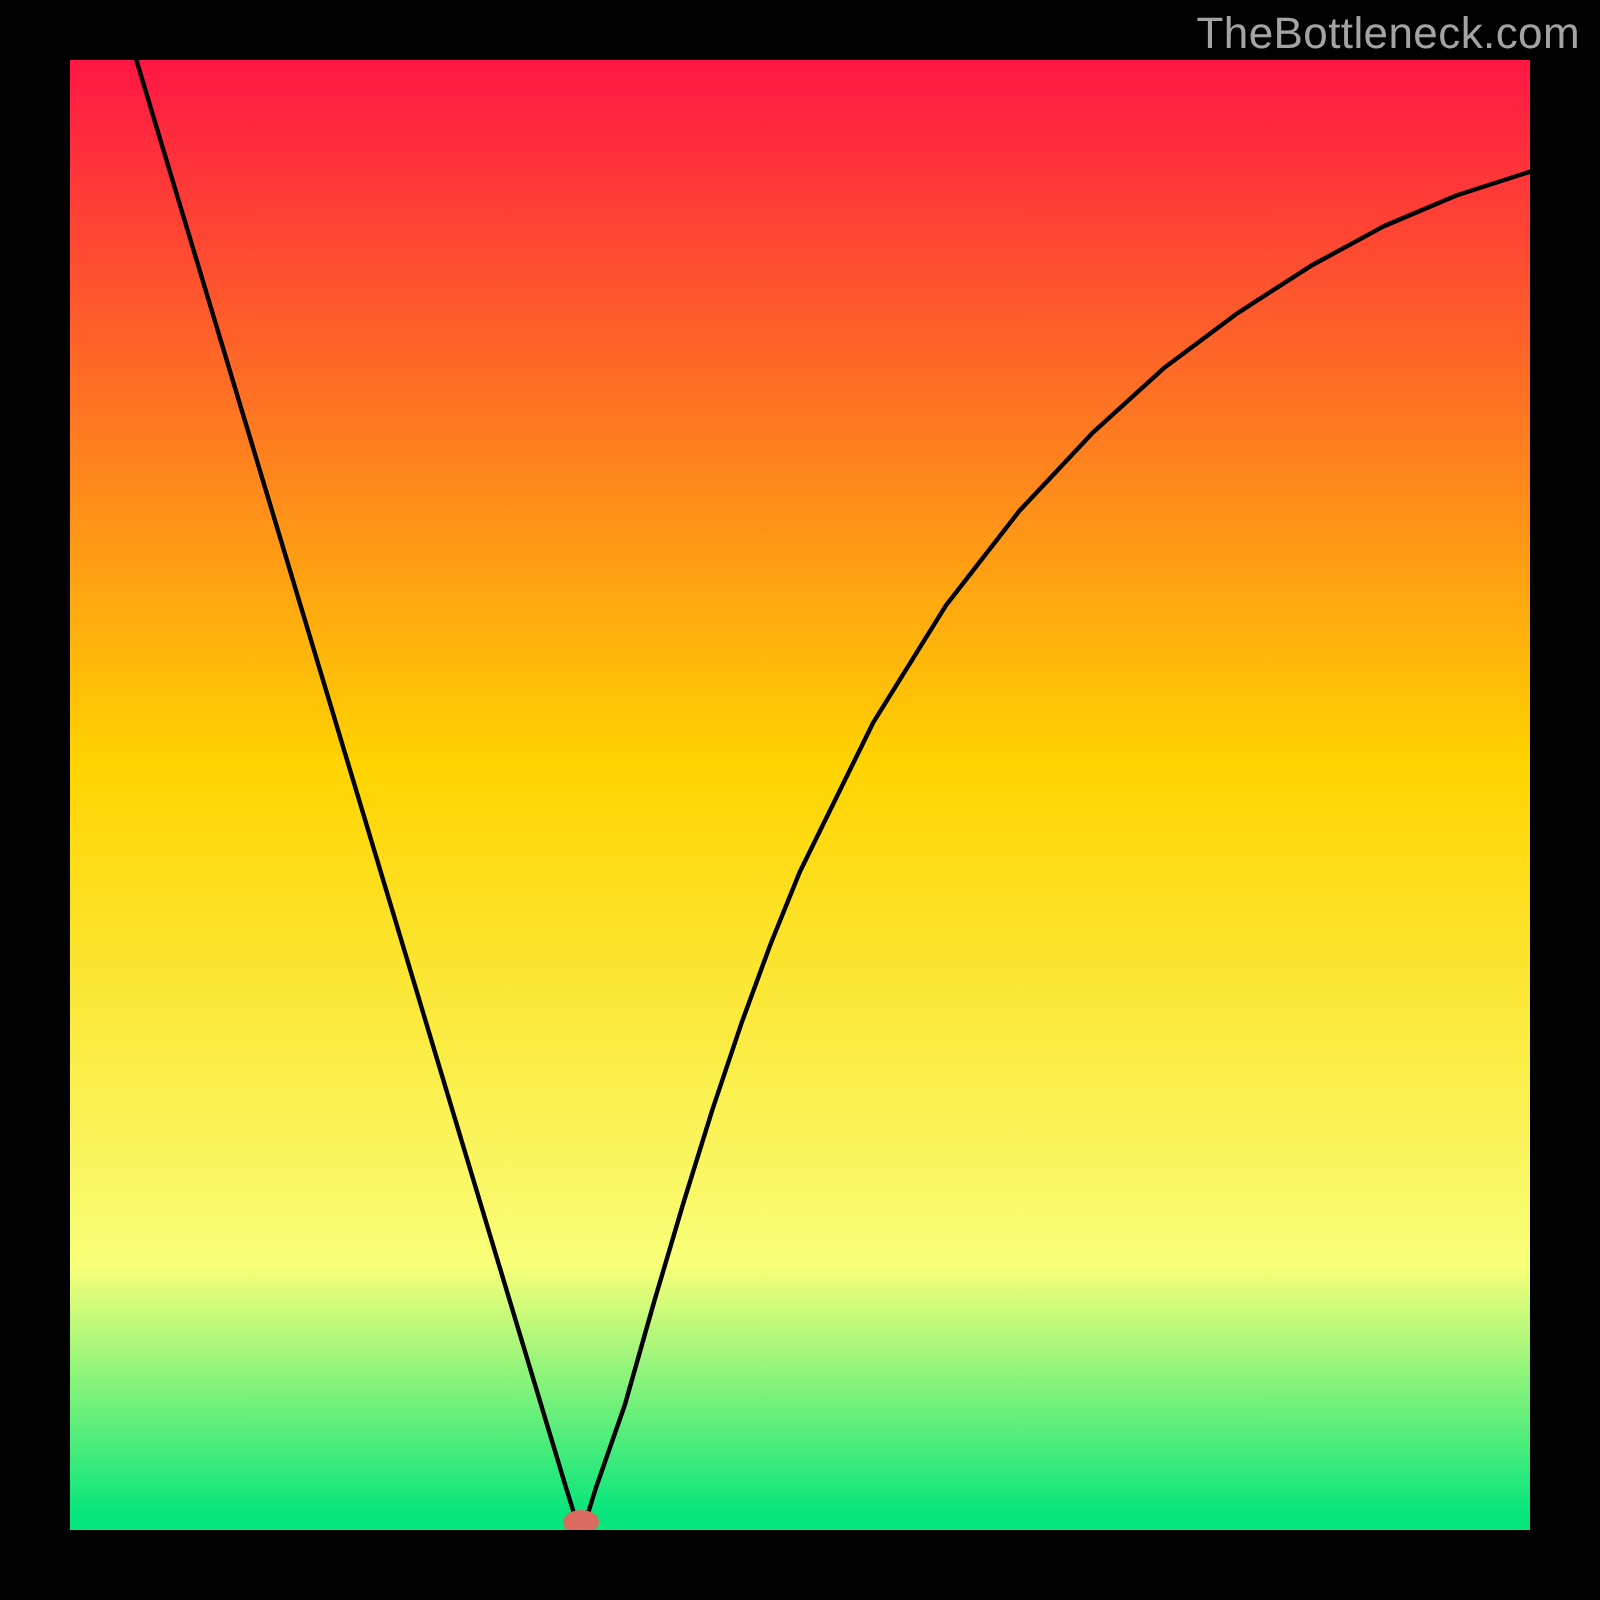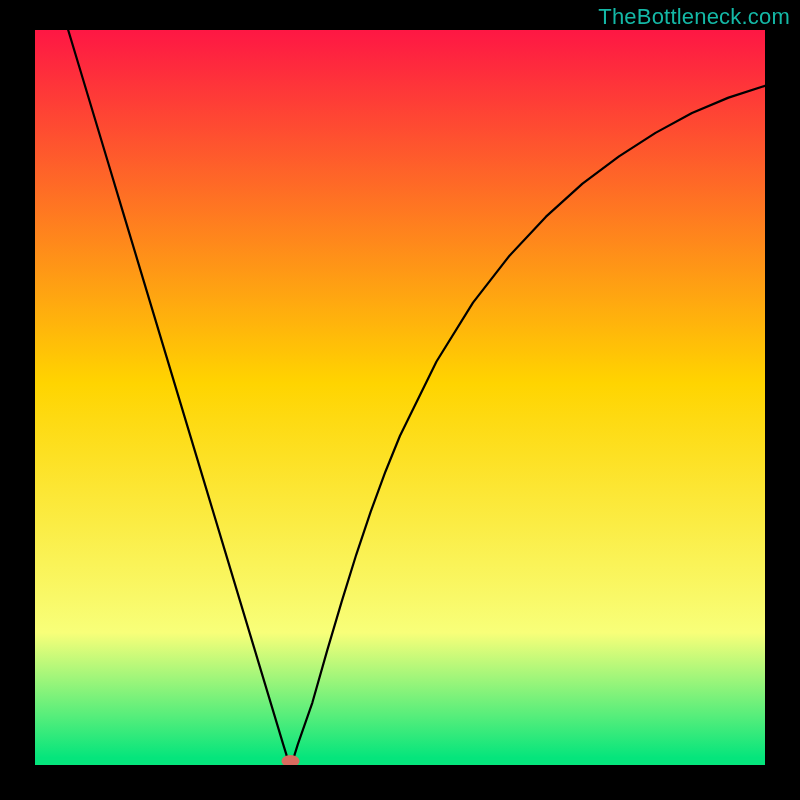--- a/index.html
+++ b/index.html
@@ -14,21 +14,21 @@
   .frame {
     position: relative;
     width: 800px;
     height: 800px;
     background: #000;
   }
   .watermark {
     position: absolute;
     top: 4px;
     right: 10px;
-    color: #14b8a6;
+    color: #a3a3a3;
     font-size: 22px;
     font-weight: 400;
     letter-spacing: 0.2px;
     z-index: 5;
   }
   .plot {
     position: absolute;
     left: 35px;
     top: 30px;
     width: 730px;

